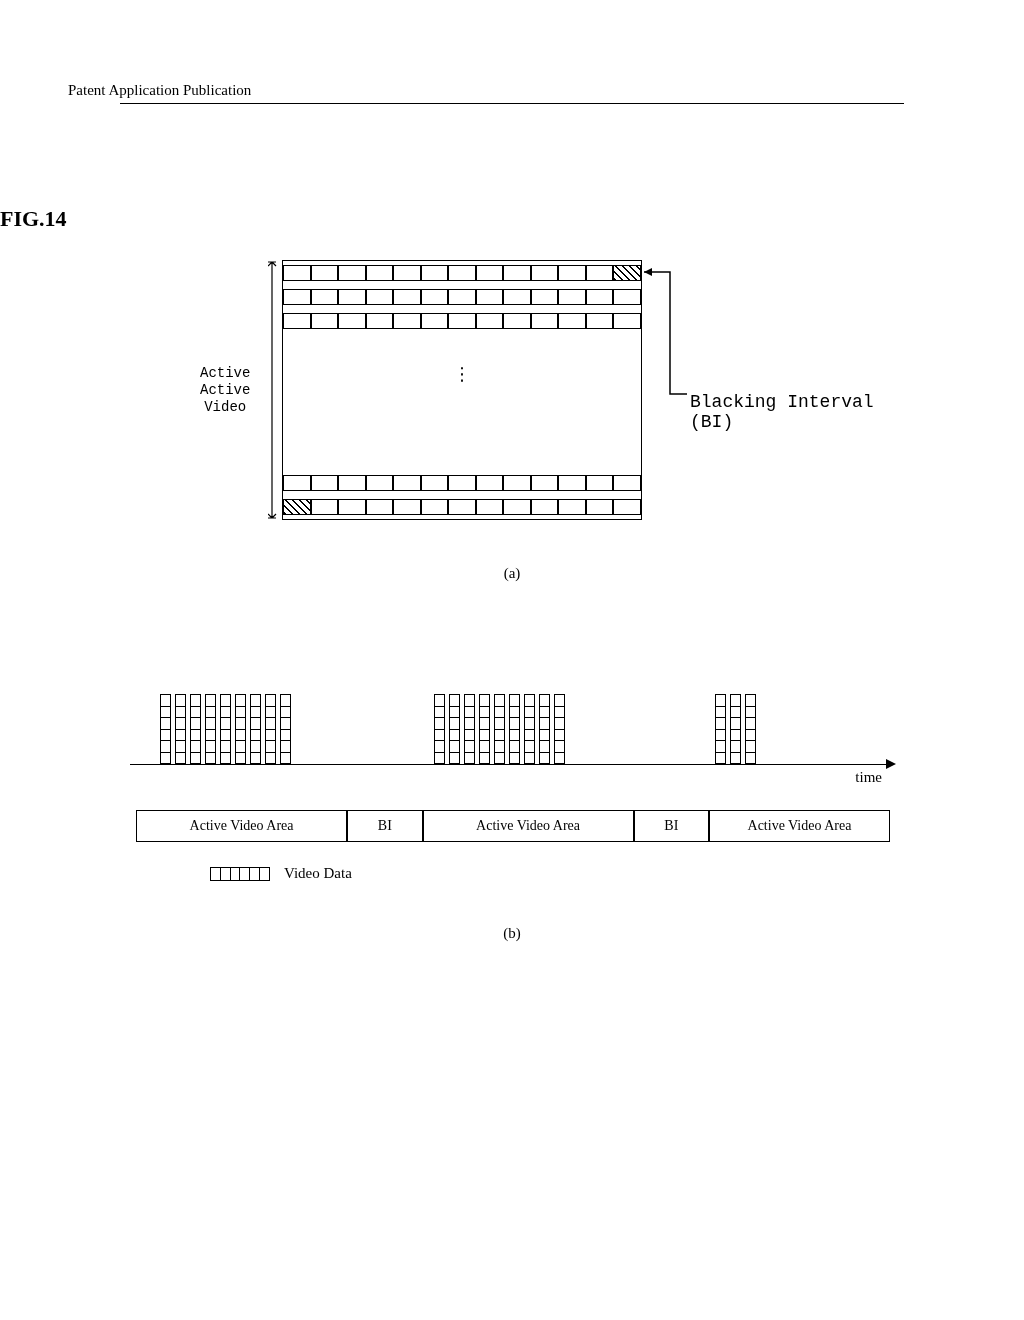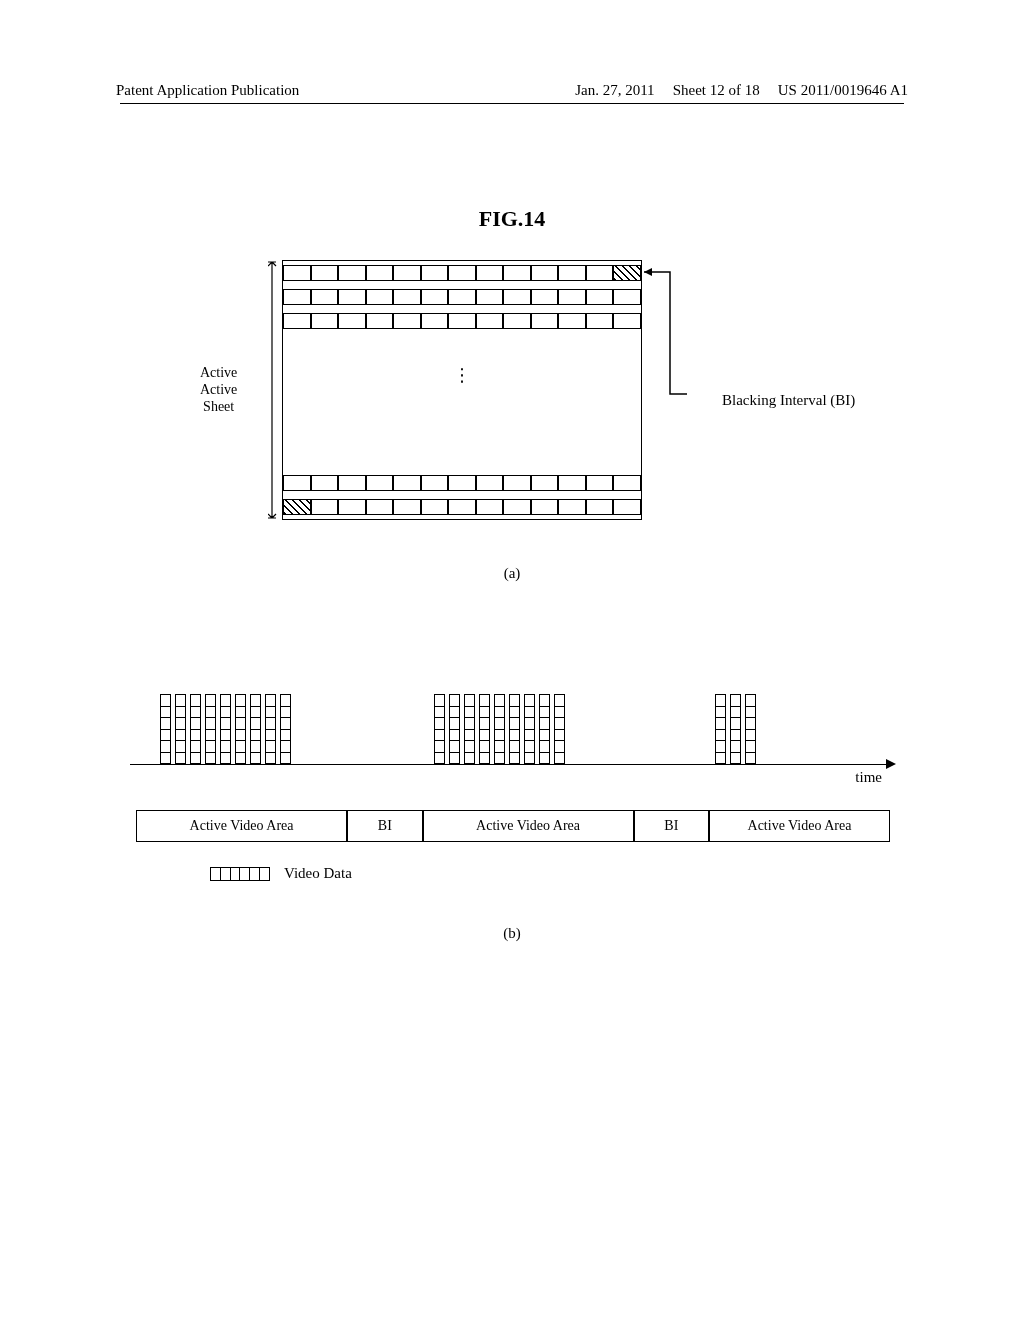--- a/index.html
+++ b/index.html
@@ -12,21 +12,21 @@
       height: 1320px;
       background: white;
       font-family: "Times New Roman", serif;
       position: relative;
     }
     .header {
       position: absolute;
       top: 82px;
       left: 0;
       right: 0;
-      padding: 0 116px;
+      padding: 0 68px;
       display: flex;
       justify-content: space-between;
       font-size: 15px;
     }
     .header-left {
       font-weight: normal;
     }
     .header-right {
       display: flex;
       gap: 18px;
@@ -36,31 +36,31 @@
       top: 103px;
       left: 120px;
       right: 120px;
       border-top: 1.5px solid black;
     }
     .fig-title {
       position: absolute;
       top: 206px;
       left: 0;
       right: 0;
-      text-align: center;
       font-size: 22px;
       font-weight: bold;
     }
 
     
     .figure-a {
       position: absolute;
       top: 260px;
       left: 210px;
       width: 590px;
+      font-family: Liberation Mono, monospace;
     }
     .grid-box {
       position: relative;
       left: 72px;
       width: 360px;
       height: 260px;
       border: 1.5px solid black;
     }
     .grid-row {
       position: absolute;
@@ -121,22 +121,21 @@
       position: absolute;
       top: 0;
       left: 0;
       width: 195px;
       height: 130px;
     }
     .bi-label {
       position: absolute;
       top: 124px;
       left: 48px;
-      font-size: 15px;
-      margin-left: 32px;
+      font-size: 18px;
     }
     .sub-a {
       position: absolute;
       top: 565px;
       left: 0;
       right: 0;
       text-align: center;
       font-size: 15px;
     }
 
@@ -235,40 +234,35 @@
       right: 0;
       text-align: center;
       font-size: 15px;
     }
   </style>
 </head>
 <body>
 
 <div class="header">
   <div class="header-left">Patent Application Publication</div>
-  <div class="header-right">
-    <span>Jan. 27, 2011</span>
-    <span>Sheet 12 of 18</span>
-    <span>US 2011/0019646 A1</span>
-  </div>
 </div>
 <div class="header-line"></div>
 
 <div class="fig-title">FIG.14</div>
 
 <div class="figure-a">
   <div class="bracket-left">
     <svg viewBox="0 0 10 260" preserveAspectRatio="none">
       <path d="M8 2 L4 2 L4 258 L8 258 M0 2 L8 2 M0 258 L8 258 M4 2 L0 6 M4 2 L8 6 M4 258 L0 254 M4 258 L8 254" stroke="black" stroke-width="1.2" fill="none"></path>
     </svg>
   </div>
   <div class="label-a-left">
     <div>Active</div>
     <div>Active</div>
-    <div>Sheet</div>
+    <div>Video</div>
   </div>
   <div class="grid-box">
     <div class="grid-row" style="top:4px">
       <div class="grid-cell"></div>
         <div class="grid-cell"></div>
         <div class="grid-cell"></div>
         <div class="grid-cell"></div>
         <div class="grid-cell"></div>
         <div class="grid-cell"></div>
         <div class="grid-cell"></div>

